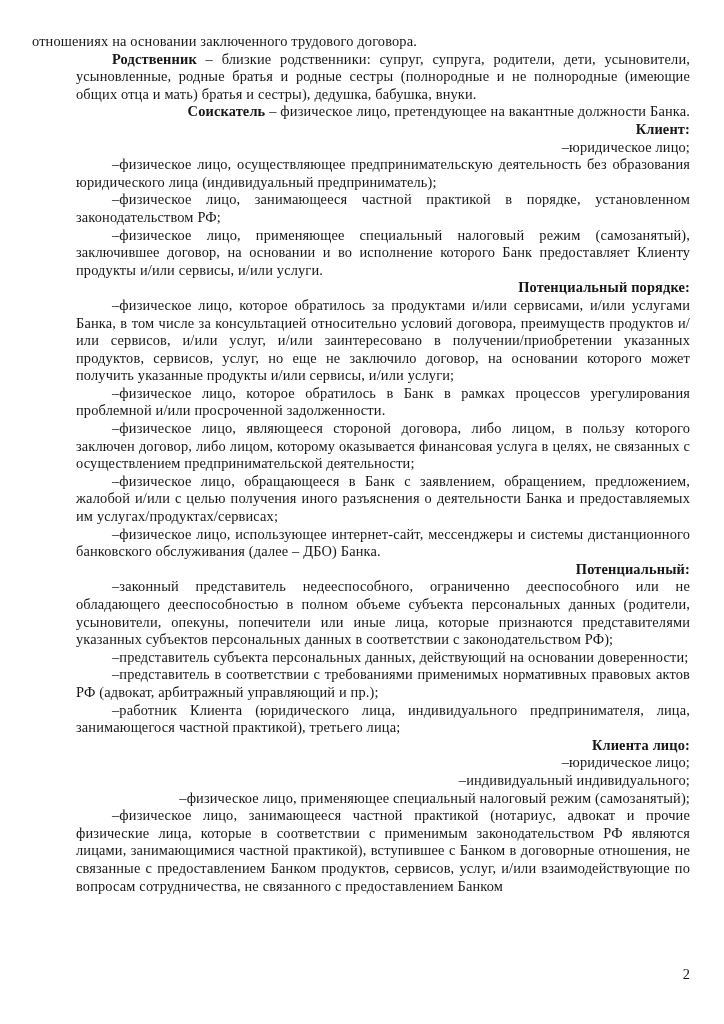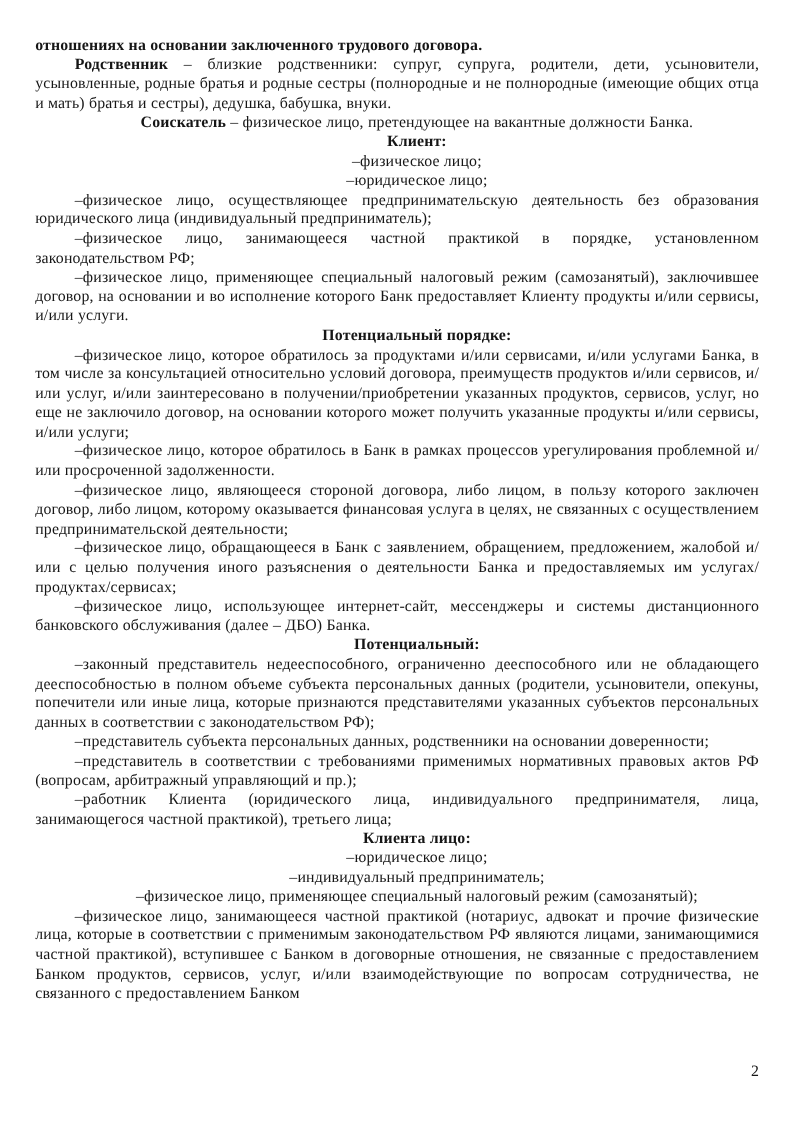--- a/index.html
+++ b/index.html
@@ -38,27 +38,27 @@
     line-height: 17.6px;
     text-align: justify;
     text-justify: inter-word;
     -webkit-hyphens: none;
     hyphens: none;
     letter-spacing: 0.01em;
     word-spacing: 0.005em;
   }
   p.para.indent {
     text-indent: 36px;
+    margin-left: 44px;
   }
   p.para.flush {
     text-indent: 0;
-    font-weight: bold;
   }
   p.para.last-line-left {
-    text-align: center;
+    text-align: right;
   }
   .term {
     font-weight: bold;
   }
   .page-number {
     position: absolute;
     left: 32px;
     top: 966px;
     width: 658px;
     text-align: right;
@@ -76,21 +76,20 @@
   <div class="page-body">
 
     <p class="para flush"><span>отношениях на основании заключенного трудового договора.</span></p>
 
     <p class="para indent"><span class="term">Родственник</span><span> – близкие родственники: супруг, супруга, родители, дети, усыновители, усыновленные, родные братья и родные сестры (полнородные и не полнородные (имеющие общих отца и мать) братья и сестры), дедушка, бабушка, внуки.</span></p>
 
     <p class="para indent last-line-left"><span class="term">Соискатель</span><span> – физическое лицо, претендующее на вакантные должности Банка.</span></p>
 
     <p class="para indent last-line-left"><span class="term">Клиент:</span></p>
 
-    <p class="para indent last-line-left"><span>–физическое лицо;</span></p>
 
     <p class="para indent last-line-left"><span>–юридическое лицо;</span></p>
 
     <p class="para indent"><span>–физическое лицо, осуществляющее предпринимательскую деятельность без образования юридического лица (индивидуальный предприниматель);</span></p>
 
     <p class="para indent"><span>–физическое лицо, занимающееся частной практикой в порядке, установленном законодательством РФ;</span></p>
 
     <p class="para indent"><span>–физическое лицо, применяющее специальный налоговый режим (самозанятый), заключившее договор, на основании и во исполнение которого Банк предоставляет Клиенту продукты и/или сервисы, и/или услуги.</span></p>
 
     <p class="para indent last-line-left"><span class="term">Потенциальный порядке:</span></p>
@@ -103,32 +102,32 @@
     <p class="para indent"><span>–физическое лицо, являющееся стороной договора, либо лицом, в пользу которого заключен договор, либо лицом, которому оказывается финансовая услуга в целях, не связанных с осуществлением предпринимательской деятельности;</span></p>
 
     <p class="para indent"><span>–физическое лицо, обращающееся в Банк с заявлением, обращением, предложением, жалобой и/или с целью получения иного разъяснения о деятельности Банка и предоставляемых им услугах/продуктах/сервисах;</span></p>
 
     <p class="para indent"><span>–физическое лицо, использующее интернет-сайт, мессенджеры и системы дистанционного банковского обслуживания (далее – ДБО) Банка.</span></p>
 
     <p class="para indent last-line-left"><span class="term">Потенциальный:</span></p>
 
     <p class="para indent"><span>–законный представитель недееспособного, ограниченно дееспособного или не обладающего дееспособностью в полном объеме субъекта персональных данных (родители, усыновители, опекуны, попечители или иные лица, которые признаются представителями указанных субъектов персональных данных в соответствии с законодательством РФ);</span></p>
 
-    <p class="para indent"><span>–представитель субъекта персональных данных, родственники на основании доверенности;</span></p>
+    <p class="para indent"><span>–представитель субъекта персональных данных, действующий на основании доверенности;</span></p>
 
-    <p class="para indent"><span>–представитель в соответствии с требованиями применимых нормативных правовых актов РФ (вопросам, арбитражный управляющий и пр.);</span></p>
+    <p class="para indent"><span>–представитель в соответствии с требованиями применимых нормативных правовых актов РФ (адвокат, арбитражный управляющий и пр.);</span></p>
 
     <p class="para indent"><span>–работник Клиента (юридического лица, индивидуального предпринимателя, лица, занимающегося частной практикой), третьего лица;</span></p>
 
 
     <p class="para indent last-line-left"><span class="term">Клиента лицо:</span></p>
 
     <p class="para indent last-line-left"><span>–юридическое лицо;</span></p>
 
-    <p class="para indent last-line-left"><span>–индивидуальный предприниматель;</span></p>
+    <p class="para indent last-line-left"><span>–индивидуальный индивидуального;</span></p>
 
     <p class="para indent last-line-left"><span>–физическое лицо, применяющее специальный налоговый режим (самозанятый);</span></p>
 
     <p class="para indent"><span>–физическое лицо, занимающееся частной практикой (нотариус, адвокат и прочие физические лица, которые в соответствии с применимым законодательством РФ являются лицами, занимающимися частной практикой), вступившее с Банком в договорные отношения, не связанные с предоставлением Банком продуктов, сервисов, услуг, и/или взаимодействующие по вопросам сотрудничества, не связанного с предоставлением Банком</span></p>
 
   </div>
 
   <div class="page-number">2</div>
 
 </div>

